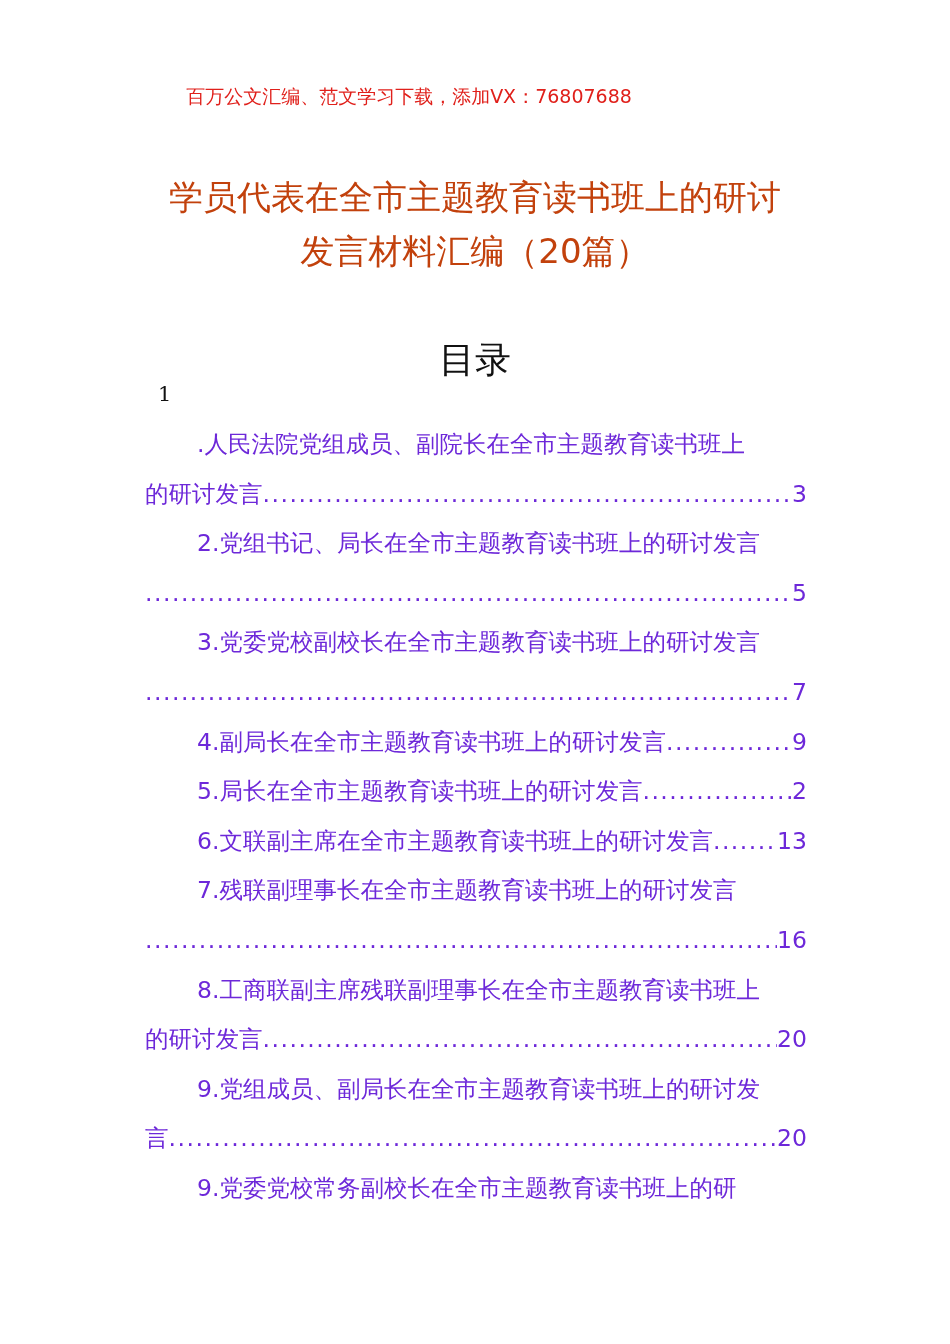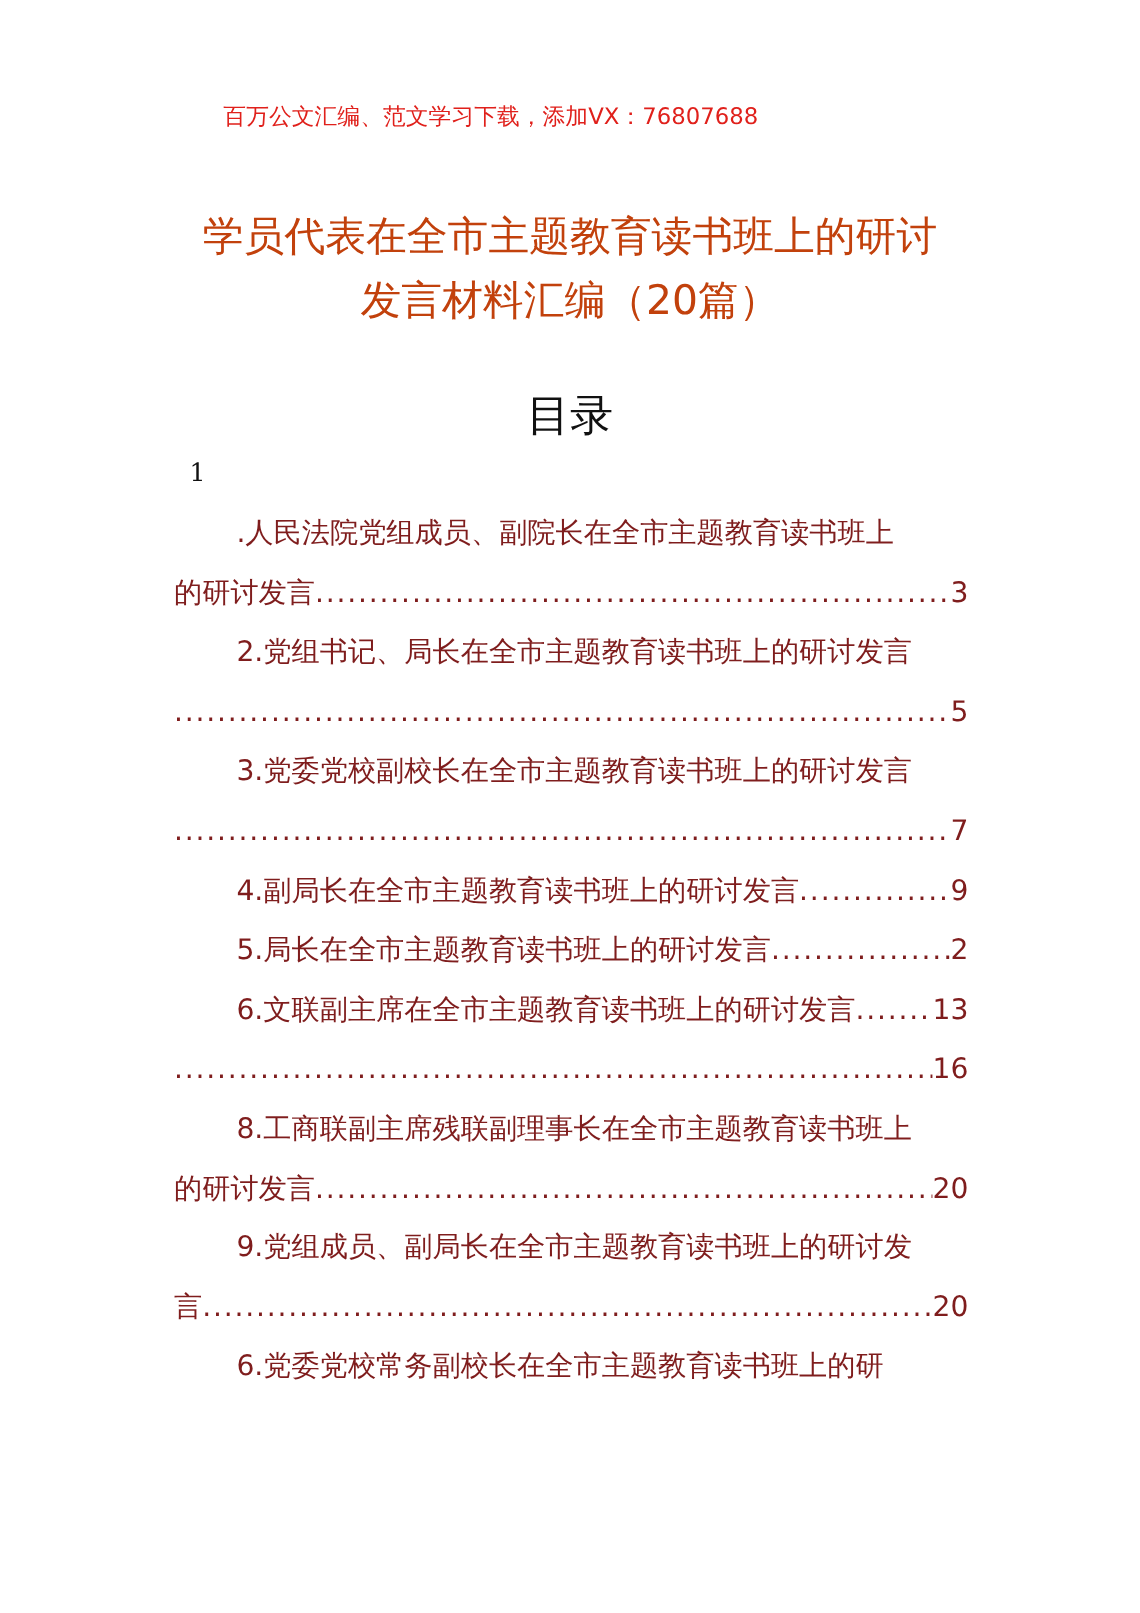--- a/index.html
+++ b/index.html
@@ -2,26 +2,26 @@
 <html><head>
 <meta charset="utf-8">
 <style>
   html, body { margin: 0; padding: 0; background: #ffffff; }
   body { width: 950px; height: 1344px; position: relative; overflow: hidden;
          font-family: "DejaVu Sans", "Liberation Sans", sans-serif; color: #000; }
   .header-banner { position: absolute; top: 84px; left: 0; width: 818px; text-align: center;
                    color: #e0201b; font-size: 19px; letter-spacing: 0px; }
   .doc-title { position: absolute; top: 170px; left: 0; width: 950px; text-align: center;
                font-size: 34px; line-height: 54px; color: #c2410c; }
-  .toc-heading { position: absolute; top: 322px; left: 0; width: 950px; text-align: center;
+  .toc-heading { position: absolute; top: 336px; left: 0; width: 950px; text-align: center;
                  font-size: 36px; color: #111; }
   .stray-num { position: absolute; top: 382px; left: 158px; font-family: "DejaVu Serif", "Liberation Serif", serif;
                font-size: 21px; color: #111; }
   .toc { position: absolute; top: 420px; left: 145px; width: 662px; }
-  .line { height: 49.6px; line-height: 49.6px; font-size: 23.5px; white-space: nowrap; position: relative; color: #7f1d1d; }
+  .line { height: 49.6px; line-height: 49.6px; font-size: 23.5px; white-space: nowrap; position: relative; color: #6d28d9; }
   .line.indent { padding-left: 52px; }
   .line.lead { display: flex; }
   .line .txt { flex: 0 0 auto; }
   .line .dots { flex: 1 1 auto; overflow: hidden; white-space: nowrap; letter-spacing: 1.5px; }
   .line .pg { flex: 0 0 auto; }
 </style>
 </head>
 <body>
 
 <div class="header-banner">百万公文汇编、范文学习下载，添加VX：76807688</div>
@@ -66,33 +66,34 @@
     <span class="dots">................................................................................................................................................</span>
     <span class="pg">2</span>
   </div>
 
   <div class="line lead indent">
     <span class="txt">6.文联副主席在全市主题教育读书班上的研讨发言</span>
     <span class="dots">................................................................................................................................................</span>
     <span class="pg">13</span>
   </div>
 
+  <div class="line indent"><span>7.残联副理事长在全市主题教育读书班上的研讨发言</span></div>
   <div class="line lead">
     <span class="dots">................................................................................................................................................</span>
     <span class="pg">16</span>
   </div>
 
   <div class="line indent"><span>8.工商联副主席残联副理事长在全市主题教育读书班上</span></div>
   <div class="line lead">
     <span class="txt">的研讨发言</span>
     <span class="dots">................................................................................................................................................</span>
     <span class="pg">20</span>
   </div>
 
   <div class="line indent"><span>9.党组成员、副局长在全市主题教育读书班上的研讨发</span></div>
   <div class="line lead">
     <span class="txt">言</span>
     <span class="dots">................................................................................................................................................</span>
     <span class="pg">20</span>
   </div>
 
-  <div class="line indent"><span>6.党委党校常务副校长在全市主题教育读书班上的研</span></div>
+  <div class="line indent"><span>9.党委党校常务副校长在全市主题教育读书班上的研</span></div>
 </div>
 
 </body></html>

